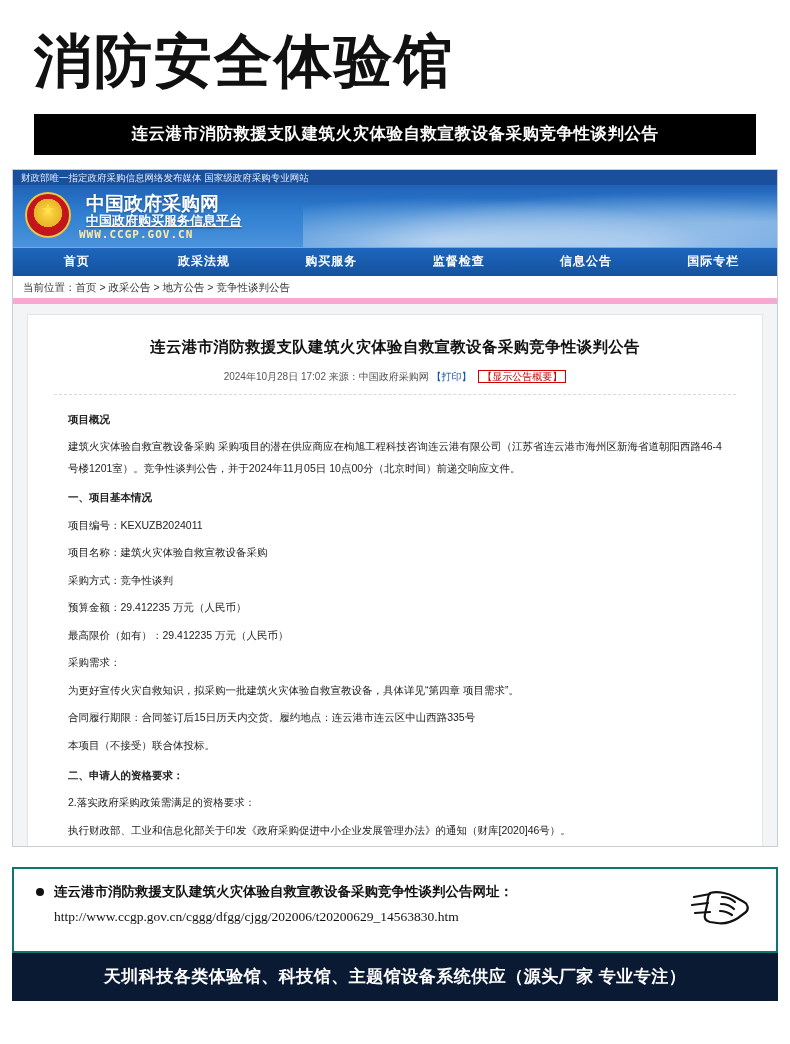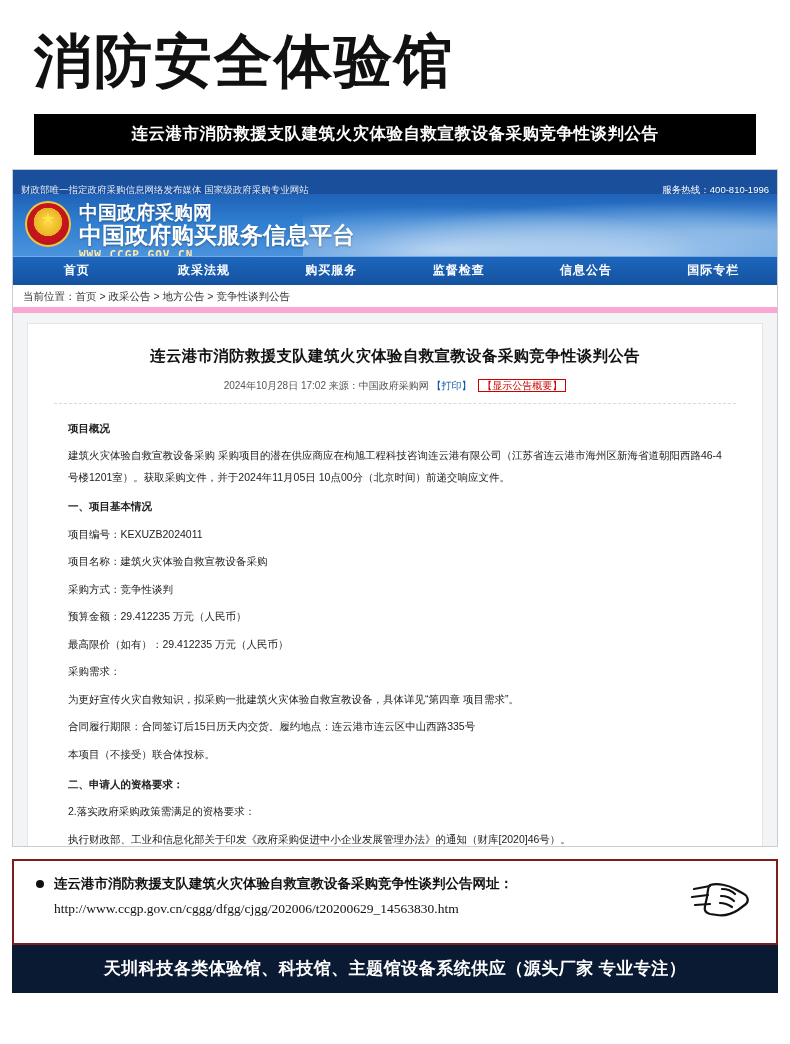--- a/index.html
+++ b/index.html
@@ -58,22 +58,23 @@
 
   
   .ccgp-strip {
     height: 15px;
     background: #1a4f9c;
     color: #dfe9f7;
     font-size: 9.5px;
     line-height: 15px;
     display: flex;
     justify-content: space-between;
-    padding: 12px 8px;
-    box-sizing: border-box;
+    padding: 0 8px;
+    box-sizing: border-box;
+    flex-direction: column;
   }
   .ccgp-strip .right { color: #ffffff; }
 
   
   .ccgp-banner {
     height: 62px;
     background: linear-gradient(180deg, #1f62b8 0%, #2f7ed0 45%, #4b93dd 100%);
     position: relative;
     overflow: hidden;
   }
@@ -110,22 +111,23 @@
     left: 66px; top: 8px;
     z-index: 3;
     line-height: 1.12;
   }
   .banner-line1, .banner-line2 {
     font-size: 19px;
     font-weight: bold;
     color: #ffffff;
     text-shadow: 0 1px 2px rgba(0,0,0,0.35);
     font-family: "DejaVu Sans", "Liberation Sans", sans-serif;
-  }
-  .banner-line2 { font-size: 23px; }
+    margin-left: 7px;
+  }
+  .banner-line2 { font-size: 13px; text-decoration: underline; }
   .banner-url {
     font-size: 11px;
     color: #ffe9a8;
     font-weight: bold;
     letter-spacing: 1px;
     font-family: "DejaVu Sans Mono", monospace;
   }
 
   
   .ccgp-nav {
@@ -202,22 +204,22 @@
     font-size: 10.5px;
     color: #222;
     line-height: 2.05;
   }
   .doc-body p { margin: 0 0 6px 0; }
   .doc-body p.sec { font-weight: bold; margin-top: 8px; }
 
   
   .url-box {
     position: relative;
-    margin: 12px 12px 0 12px;
-    border: 2px solid #7f1d1d;
+    margin: 20px 12px 0 12px;
+    border: 2px solid #0f766e;
     background: #ffffff;
     height: 86px;
     box-sizing: border-box;
     padding: 14px 20px 0 22px;
   }
   .url-line1 {
     font-size: 13.5px;
     font-weight: bold;
     color: #111;
     position: relative;
@@ -298,21 +300,21 @@
         <div class="doc-title">连云港市消防救援支队建筑火灾体验自救宣教设备采购竞争性谈判公告</div>
         <div class="doc-meta">
           <span>2024年10月28日 17:02</span>
           <span>来源：中国政府采购网</span>
           <span class="tag-print">【打印】</span>
           <span class="tag-red">【显示公告概要】</span>
         </div>
         <div class="doc-hr"></div>
         <div class="doc-body">
           <p class="sec">项目概况</p>
-          <p>建筑火灾体验自救宣教设备采购 采购项目的潜在供应商应在枸旭工程科技咨询连云港有限公司（江苏省连云港市海州区新海省道朝阳西路46-4号楼1201室）。获取采购文件，并于2024年11月05日 10点00分（北京时间）前递交响应文件。</p>
+          <p>建筑火灾体验自救宣教设备采购 采购项目的潜在供应商应在枸旭工程科技咨询连云港有限公司（江苏省连云港市海州区新海省道朝阳西路46-4号楼1201室）。竞争性谈判公告，并于2024年11月05日 10点00分（北京时间）前递交响应文件。</p>
           <p class="sec">一、项目基本情况</p>
           <p>项目编号：KEXUZB2024011</p>
           <p>项目名称：建筑火灾体验自救宣教设备采购</p>
           <p>采购方式：竞争性谈判</p>
           <p>预算金额：29.412235 万元（人民币）</p>
           <p>最高限价（如有）：29.412235 万元（人民币）</p>
           <p>采购需求：</p>
           <p>为更好宣传火灾自救知识，拟采购一批建筑火灾体验自救宣教设备，具体详见“第四章 项目需求”。</p>
           <p>合同履行期限：合同签订后15日历天内交货。履约地点：连云港市连云区中山西路335号</p>
           <p>本项目（不接受）联合体投标。</p>

